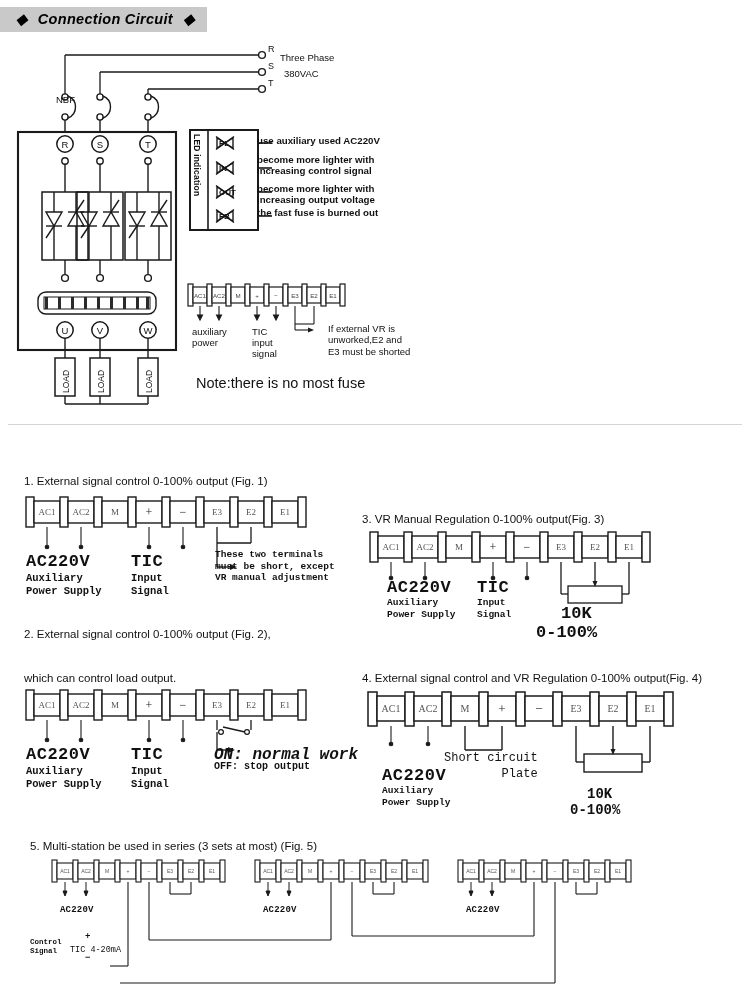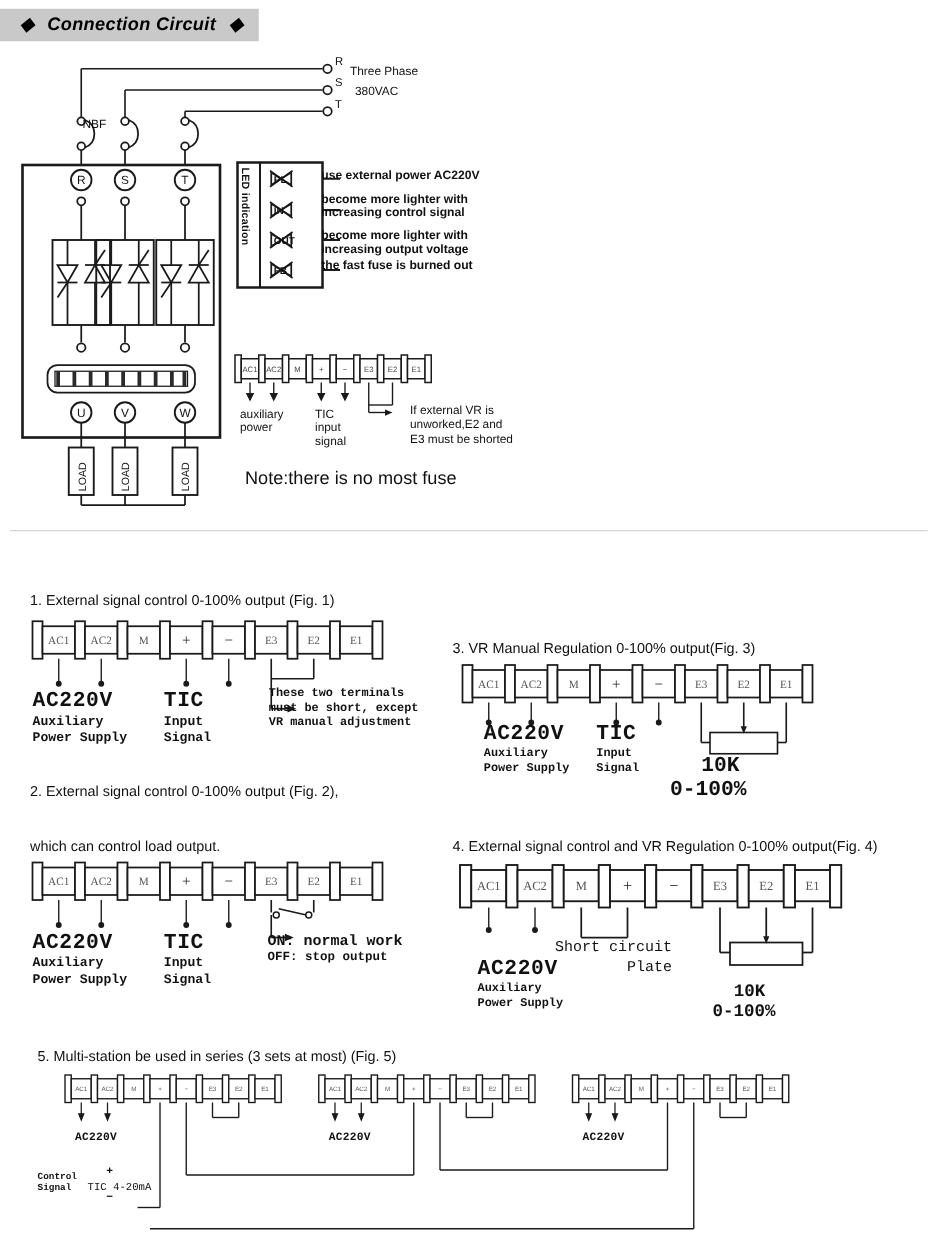--- a/index.html
+++ b/index.html
@@ -220,21 +220,21 @@
       <line x1="138" y1="356" x2="138" y2="364"></line>
       <line x1="55" y1="364" x2="138" y2="364"></line>
     </g>
   </svg>
 
   <div class="lbl small-sans" style="left:268px; top:44px;">R</div>
   <div class="lbl small-sans" style="left:268px; top:61px;">S</div>
   <div class="lbl small-sans" style="left:268px; top:78px;">T</div>
   <div class="lbl small-sans" style="left:280px; top:52px; font-size:9.5px;">Three Phase</div>
   <div class="lbl small-sans" style="left:284px; top:68px; font-size:9.5px;">380VAC</div>
-  <div class="lbl small-sans" style="left:66px; top:94px; font-size:9.5px;">NBF</div>
+  <div class="lbl small-sans" style="left:56px; top:94px; font-size:9.5px;">NBF</div>
 
   <svg width="270" height="110" viewBox="0 0 270 110" style="left:188px; top:128px;">
     <rect x="2" y="2" width="68" height="100" fill="none" stroke="#1a1a1a" stroke-width="2"></rect>
     <line x1="20" y1="2" x2="20" y2="102" stroke="#1a1a1a" stroke-width="1.6"></line>
 
     <g stroke="#1a1a1a" stroke-width="1.4" fill="none">
       <g transform="translate(29,15)">
         <polygon points="0,-5 0,5 8,0"></polygon>
           <polygon points="16,-5 16,5 8,0"></polygon>
         <line x1="-1" y1="-6.5" x2="17" y2="6.5"></line>
@@ -268,21 +268,21 @@
     </g>
   </svg>
 
   <div class="lbl led-txt vert" style="left:191px; top:134px; height:96px; font-size:8.5px; letter-spacing:.2px;">LED indication</div>
 
   <div class="lbl tiny-sans" style="left:219px; top:139px; font-weight:bold;">PL</div>
   <div class="lbl tiny-sans" style="left:219px; top:164px; font-weight:bold;">IN</div>
   <div class="lbl tiny-sans" style="left:219px; top:188px; font-weight:bold;">OUT</div>
   <div class="lbl tiny-sans" style="left:219px; top:212px; font-weight:bold;">FB</div>
 
-  <div class="lbl led-txt" style="left:257px; top:136px; white-space:pre;">use external power AC220V</div>
+  <div class="lbl led-txt" style="left:257px; top:136px; white-space:pre;">use auxiliary used AC220V</div>
   <div class="lbl led-txt" style="left:257px; top:155px; white-space:pre;">become more lighter with
 increasing control signal</div>
   <div class="lbl led-txt" style="left:257px; top:184px; white-space:pre;">become more lighter with
 increasing output voltage</div>
   <div class="lbl led-txt" style="left:257px; top:208px; white-space:pre;">the fast fuse is burned out</div>
 
   <svg width="200" height="70" viewBox="0 0 200 70" style="left:186px; top:282px;">
     <g stroke="#1a1a1a" stroke-width="1.2" fill="#fff">
       <rect x="2" y="2" width="5" height="22"></rect>
       <rect x="7" y="5" width="14" height="16"></rect>
@@ -478,21 +478,21 @@
     </g>
     <polygon points="204,59 204,65 211,62" fill="#1a1a1a"></polygon>
   </svg>
 
   <div class="lbl big-mono" style="left:26px; top:745px;">AC220V</div>
   <div class="lbl mid-mono" style="left:26px; top:765px;">Auxiliary</div>
   <div class="lbl mid-mono" style="left:26px; top:778px;">Power Supply</div>
   <div class="lbl big-mono" style="left:131px; top:745px;">TIC</div>
   <div class="lbl mid-mono" style="left:131px; top:765px;">Input</div>
   <div class="lbl mid-mono" style="left:131px; top:778px;">Signal</div>
-  <div class="lbl" style="left:214px; top:746px; font-family:'Liberation Mono',monospace; font-weight:bold; font-size:12px;">ON: normal work</div>
+  <div class="lbl" style="left:214px; top:746px; font-family:'Liberation Mono',monospace; font-weight:bold; font-size:16px;font-style:italic;">ON: normal work</div>
   <div class="lbl" style="left:214px; top:761px; font-family:'Liberation Mono',monospace; font-weight:bold; font-size:10px;">OFF: stop output</div>
 
   <div class="lbl cap-txt" style="left:362px; top:513px;">3. VR Manual Regulation 0-100% output(Fig. 3)</div>
 
   <svg width="300" height="120" viewBox="0 0 300 120" style="left:368px; top:530px;">
     <g stroke="#1a1a1a" stroke-width="1.4" fill="#fff">
       <rect x="2" y="2" width="8" height="30"></rect>
       <rect x="10" y="6" width="26" height="22"></rect>
       <rect x="36" y="2" width="8" height="30"></rect>
       <rect x="44" y="6" width="26" height="22"></rect>

